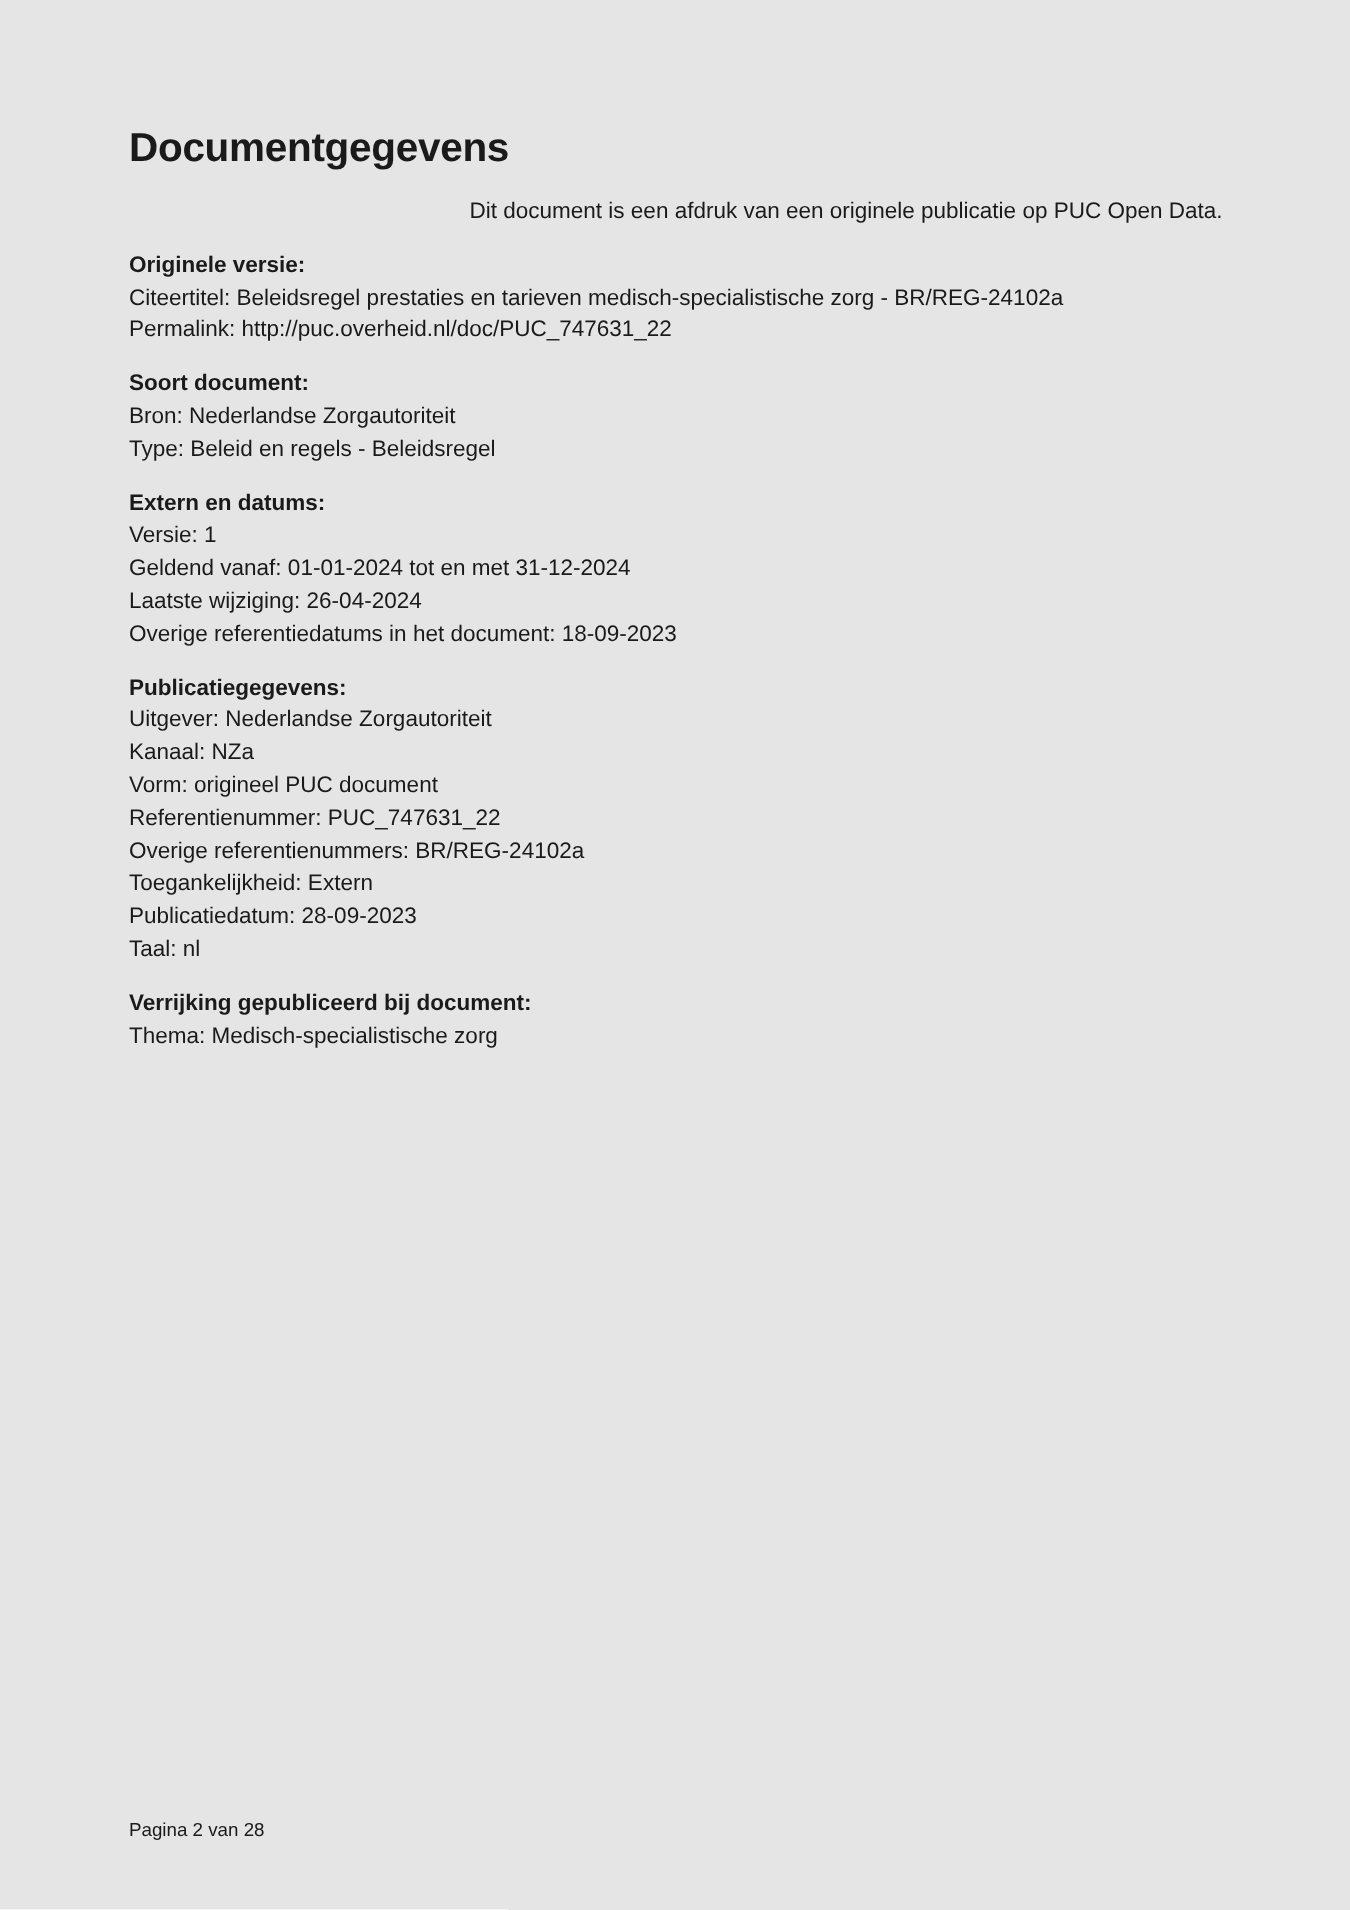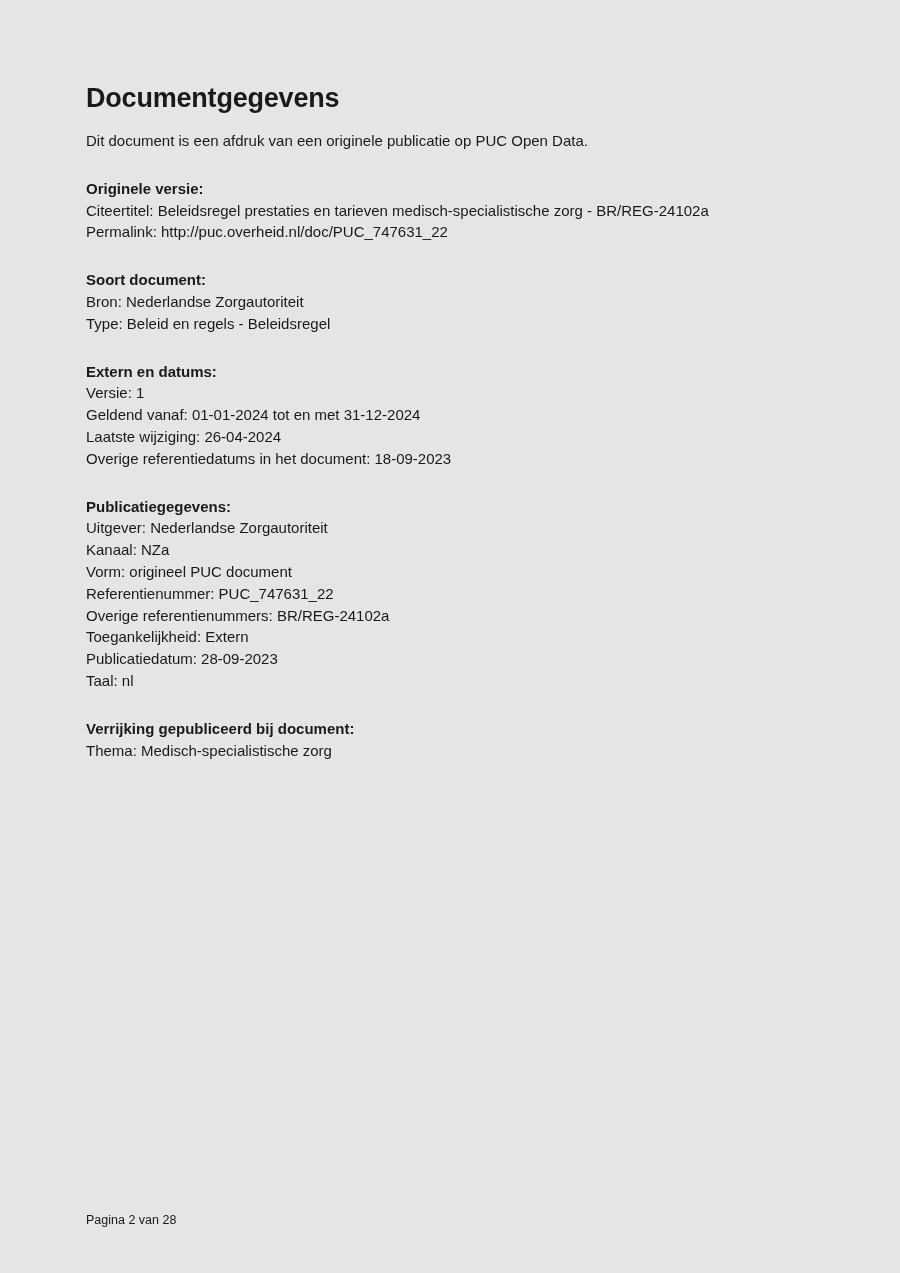--- a/index.html
+++ b/index.html
@@ -28,23 +28,24 @@
     font-size: 27px;
     line-height: 31px;
     font-weight: 700;
     margin: 0 0 16px 0;
     letter-spacing: -0.2px;
   }
   .intro {
     font-size: 15px;
     line-height: 21.8px;
     margin: 0;
+    text-align: right;
   }
   .section {
-    margin-top: 26px;
+    margin-top: 14px;
   }
   .section .heading {
     font-size: 15px;
     line-height: 21.8px;
     font-weight: 700;
     margin: 0;
   }
   .section .line {
     font-size: 15px;
     line-height: 21.8px;

